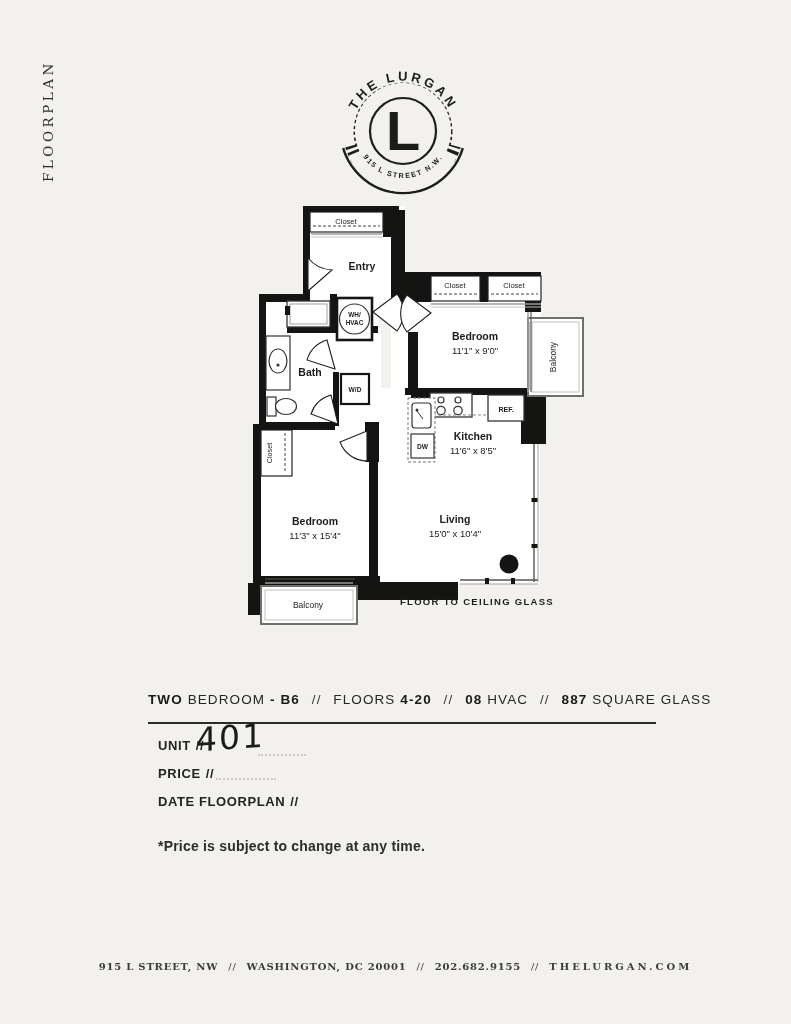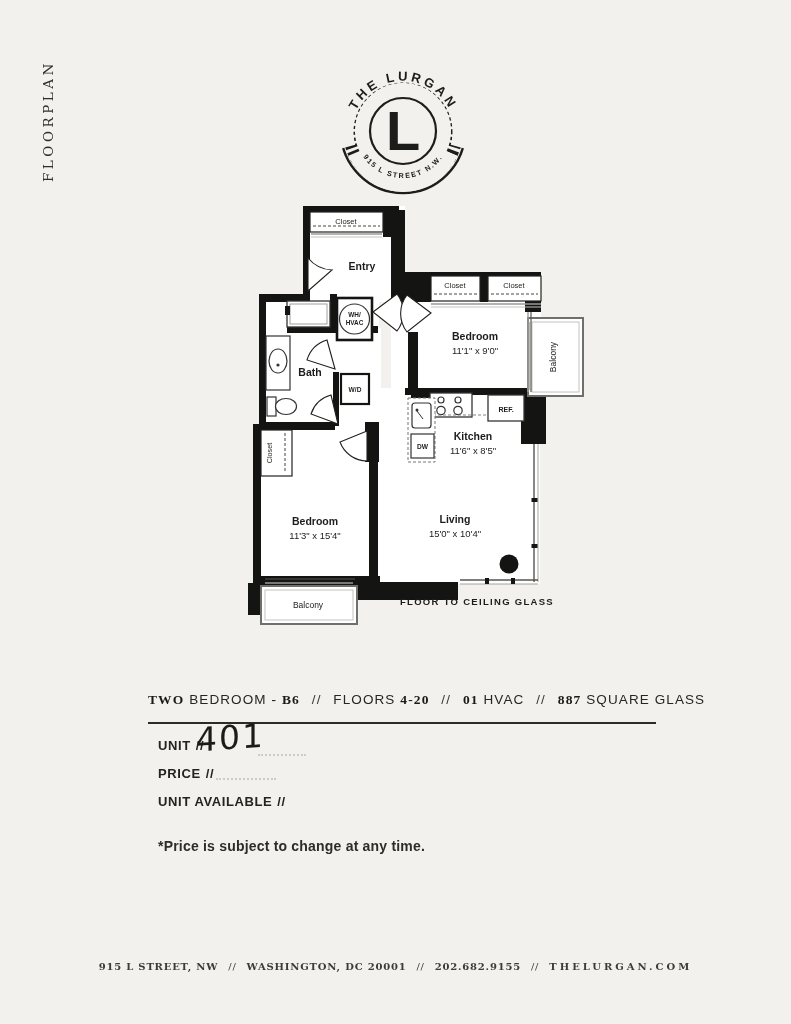--- a/index.html
+++ b/index.html
@@ -13,21 +13,21 @@
   
   .logo{left:333px;top:61px;width:140px;height:140px;}
 
   
   .plan{left:245px;top:198px;width:350px;height:445px;}
 
   svg text{font-family:"Liberation Sans",sans-serif;fill:#1c1c1a;}
 
   
   .specs{left:148px;top:692px;width:508px;text-align:center;font-size:13.5px;letter-spacing:1.1px;color:#262624;white-space:nowrap;}
-  .specs b{font-weight:700;color:#1a1a18;font-family:Liberation Serif, serif;}
+  .specs b{font-weight:700;color:#1a1a18;}
   .specs .sep{margin:0 7px;color:#3a3a38;}
   .rule{left:148px;top:722px;width:508px;height:2px;background:#2b2b29;}
 
   
   .form{left:158px;top:738px;font-size:13px;font-weight:700;letter-spacing:0.6px;color:#232321;}
   .form .row{margin-bottom:13px;white-space:nowrap;}
   .form .slashes{font-weight:700;margin-left:5px;}
   .unit-value{left:196px;top:718px;font-family:"DejaVu Sans",sans-serif;font-size:33px;font-weight:400;
     color:#1b1b19;transform:rotate(-4deg) skewX(-4deg);letter-spacing:2px;}
   .erased{border-bottom:2px dotted #cfccc5;height:6px;}
@@ -236,37 +236,37 @@
 
 <div class="abs specs">
   <b>TWO</b>
   <span>BEDROOM</span>
   <b>-</b>
   <b>B6</b>
   <span class="sep">//</span>
   <span>FLOORS</span>
   <b>4-20</b>
   <span class="sep">//</span>
-  <b>01</b>
+  <b>08</b>
   <span>HVAC</span>
   <span class="sep">//</span>
   <b>887</b>
   <span>SQUARE GLASS</span>
 </div>
 <div class="abs rule"></div>
 
 <div class="abs form">
   <div class="row">
     <span>UNIT</span><span class="slashes">//</span>
   </div>
   <div class="row">
     <span>PRICE</span><span class="slashes">//</span>
   </div>
   <div class="row">
-    <span>UNIT AVAILABLE</span><span class="slashes">//</span>
+    <span>DATE FLOORPLAN</span><span class="slashes">//</span>
   </div>
 </div>
 <div class="abs unit-value">401</div>
 <div class="abs erased a"></div>
 <div class="abs erased b"></div>
 <div class="abs disclaimer">*Price is subject to change at any time.</div>
 
 <div class="abs footer">
   <b>915 L STREET, NW</b>
   <span class="sep">//</span>

